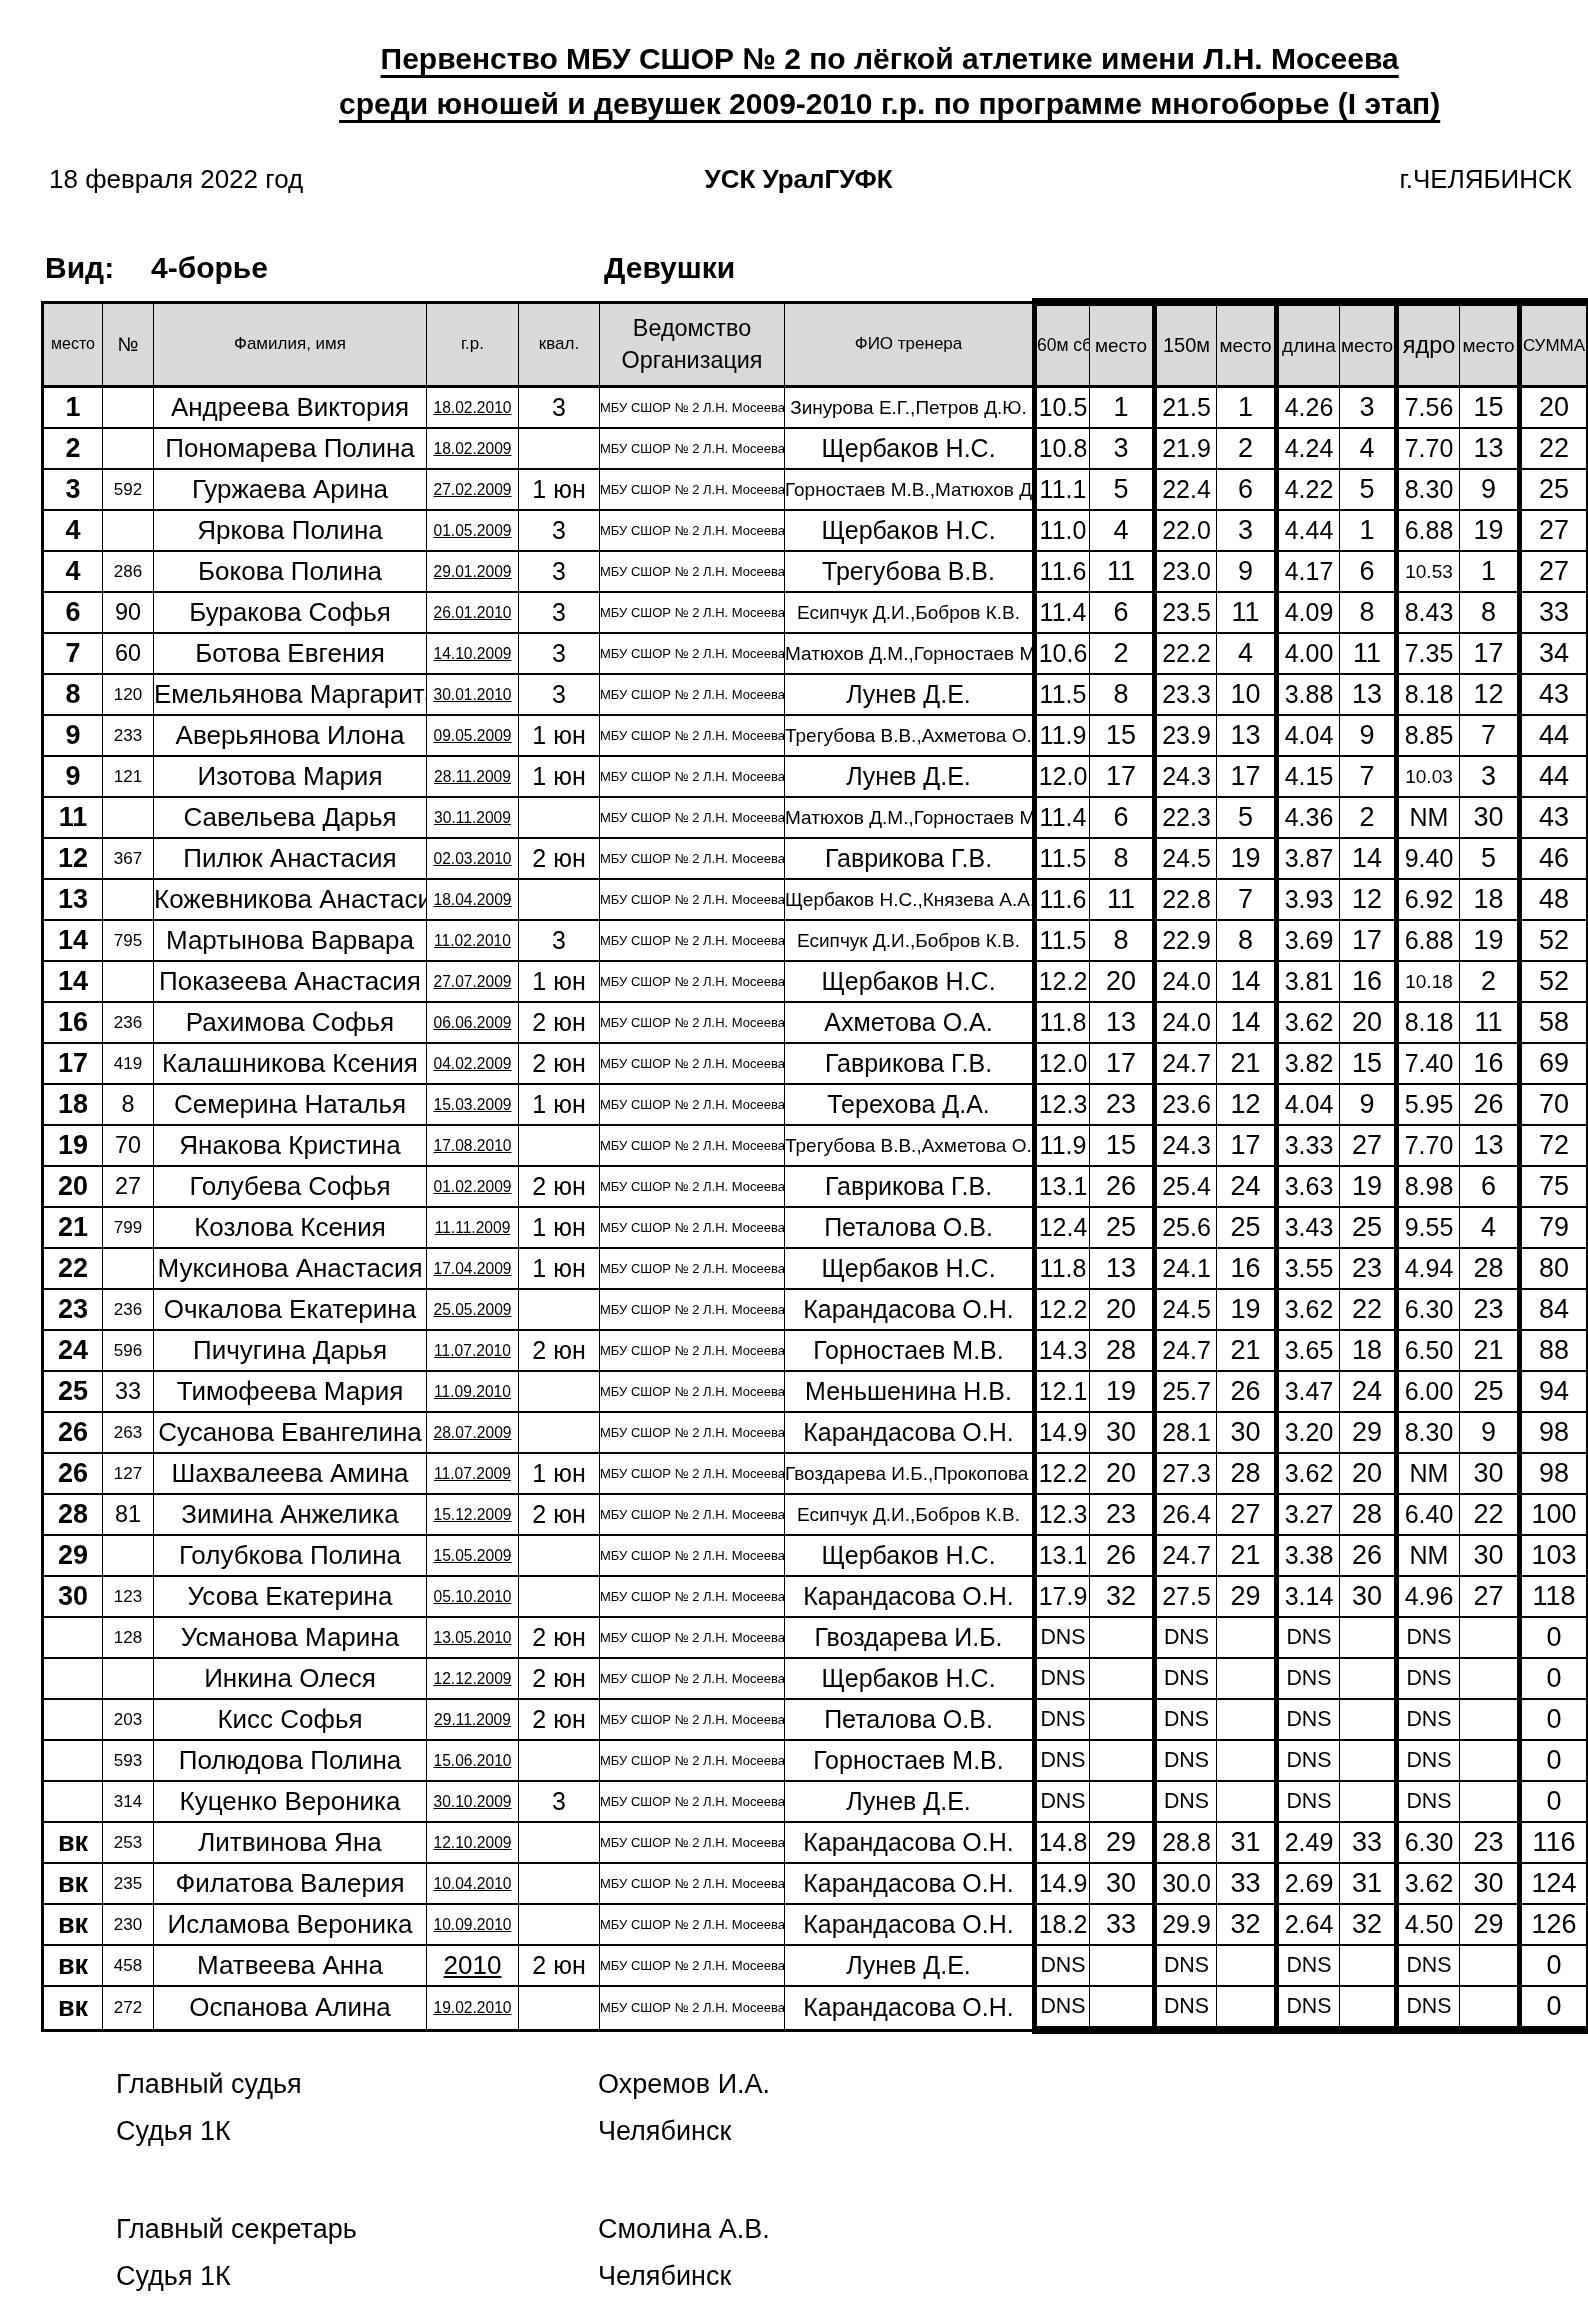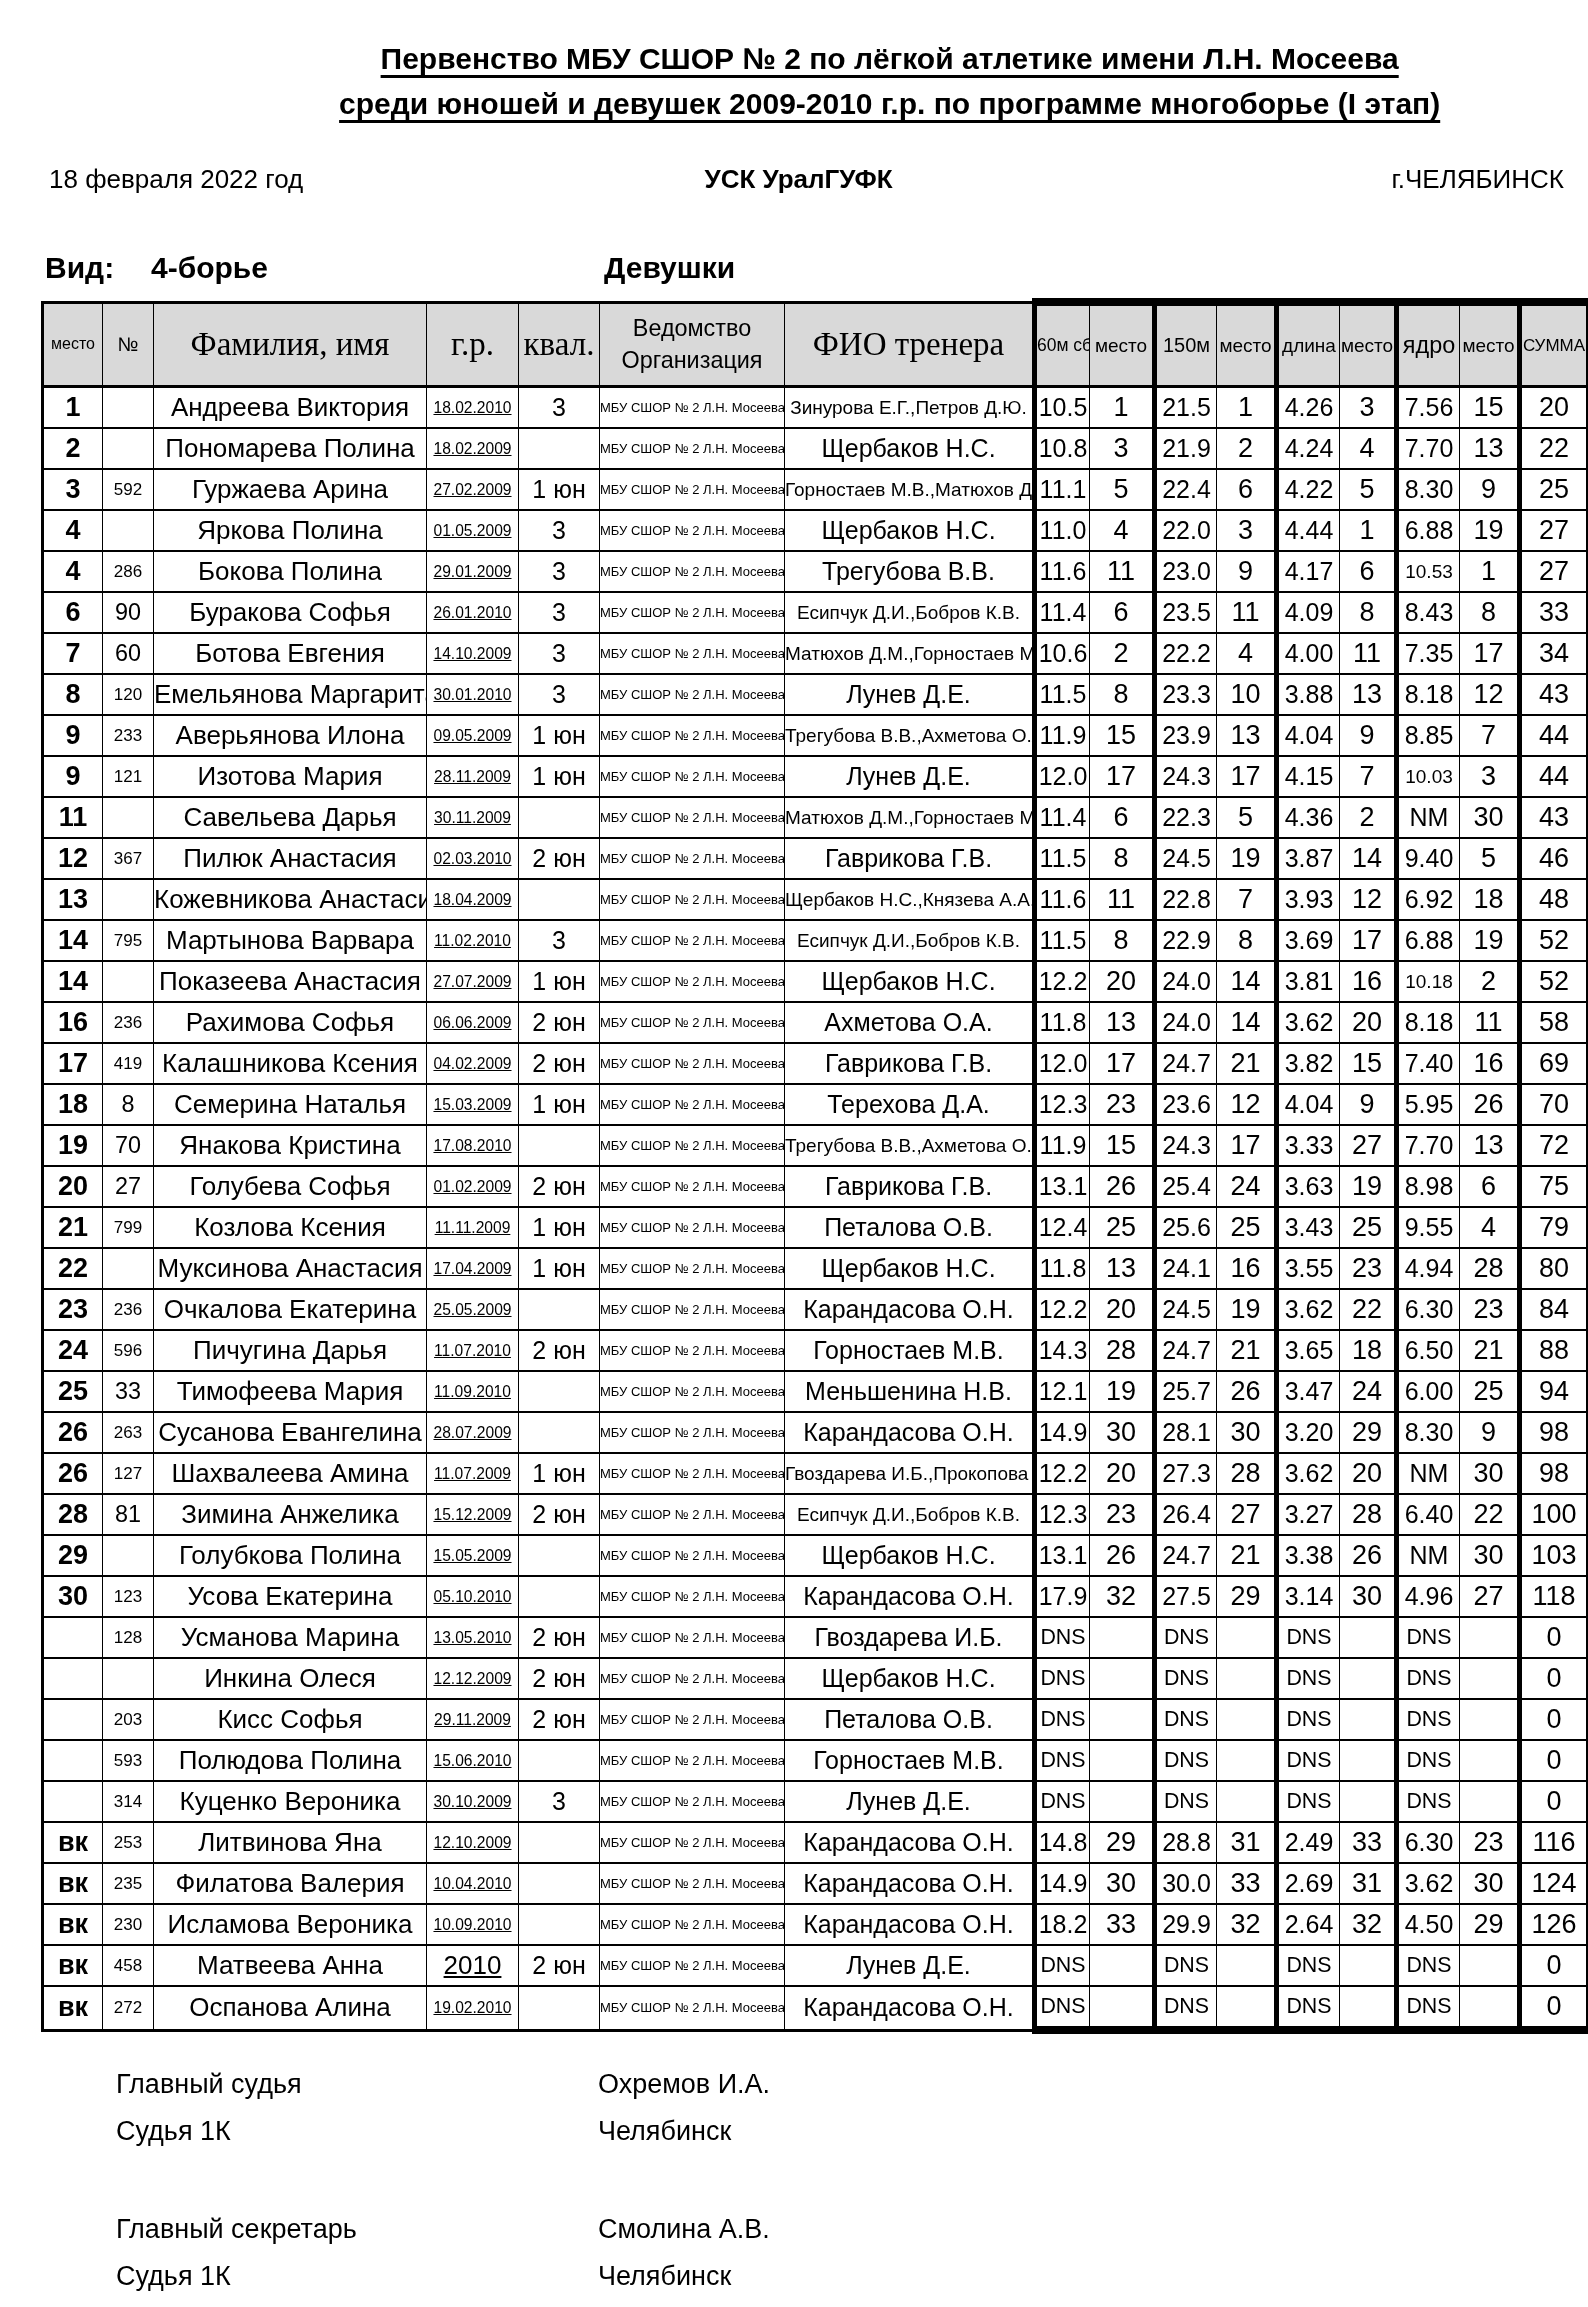--- a/index.html
+++ b/index.html
@@ -16,21 +16,21 @@
     text-align:center; font-weight:bold; font-size:30px; line-height:45px;
   }
   .title .tline {
     text-decoration:underline; text-decoration-thickness:2.6px; text-underline-offset:5.8px;
   }
 
   
   .meta { position:relative; height:34px; margin-top:38px; font-size:26px; }
   .meta .date  { position:absolute; left:49px; top:0; }
   .meta .venue { position:absolute; left:9px; right:0; top:0; text-align:center; font-weight:bold; }
-  .meta .city  { position:absolute; right:24px; top:0; }
+  .meta .city  { position:absolute; right:16px; top:0; }
 
   
   .kind { position:relative; height:38px; margin-top:53px; font-size:30px; font-weight:bold; }
   .kind .klabel { position:absolute; left:45px; }
   .kind .kvalue { position:absolute; left:151px; }
   .kind .kgroup { position:absolute; left:604px; }
 
   
   #tbl {
     border-collapse:collapse; table-layout:fixed;
@@ -56,21 +56,21 @@
   #tbl th:nth-child(11), #tbl td:nth-child(11),
   #tbl th:nth-child(13), #tbl td:nth-child(13),
   #tbl th:nth-child(15), #tbl td:nth-child(15),
   #tbl th:nth-child(16), #tbl td:nth-child(16) { border-right:5.8px solid #000; }
   #tbl thead th:nth-child(n+8) { border-top:8.4px solid #000; }
   #tbl tbody tr:last-child td:nth-child(n+8) { border-bottom:8.4px solid #000; }
 
   
   .h-place { font-size:16px; }
   .h-bib   { font-size:19.5px; }
-  .h-name, .h-dob, .h-qual, .h-coach { font-size:33px;font-family:Liberation Serif, serif; }
+  .h-name, .h-dob, .h-qual, .h-coach { font-size:17px; }
   .h-org   { font-size:23.4px; line-height:32px; }
   .h-r60   { font-size:17.5px; font-weight:bold; }
   .h-p     { font-size:19px; }
   .h-r150  { font-size:20px; font-weight:bold; }
   .h-rlong { font-size:19px; }
   .h-rshot { font-size:23.4px; font-weight:bold; }
   .h-total { font-size:17px; font-weight:bold; }
 
   
   .col-place { font-weight:bold; font-size:27px; }

